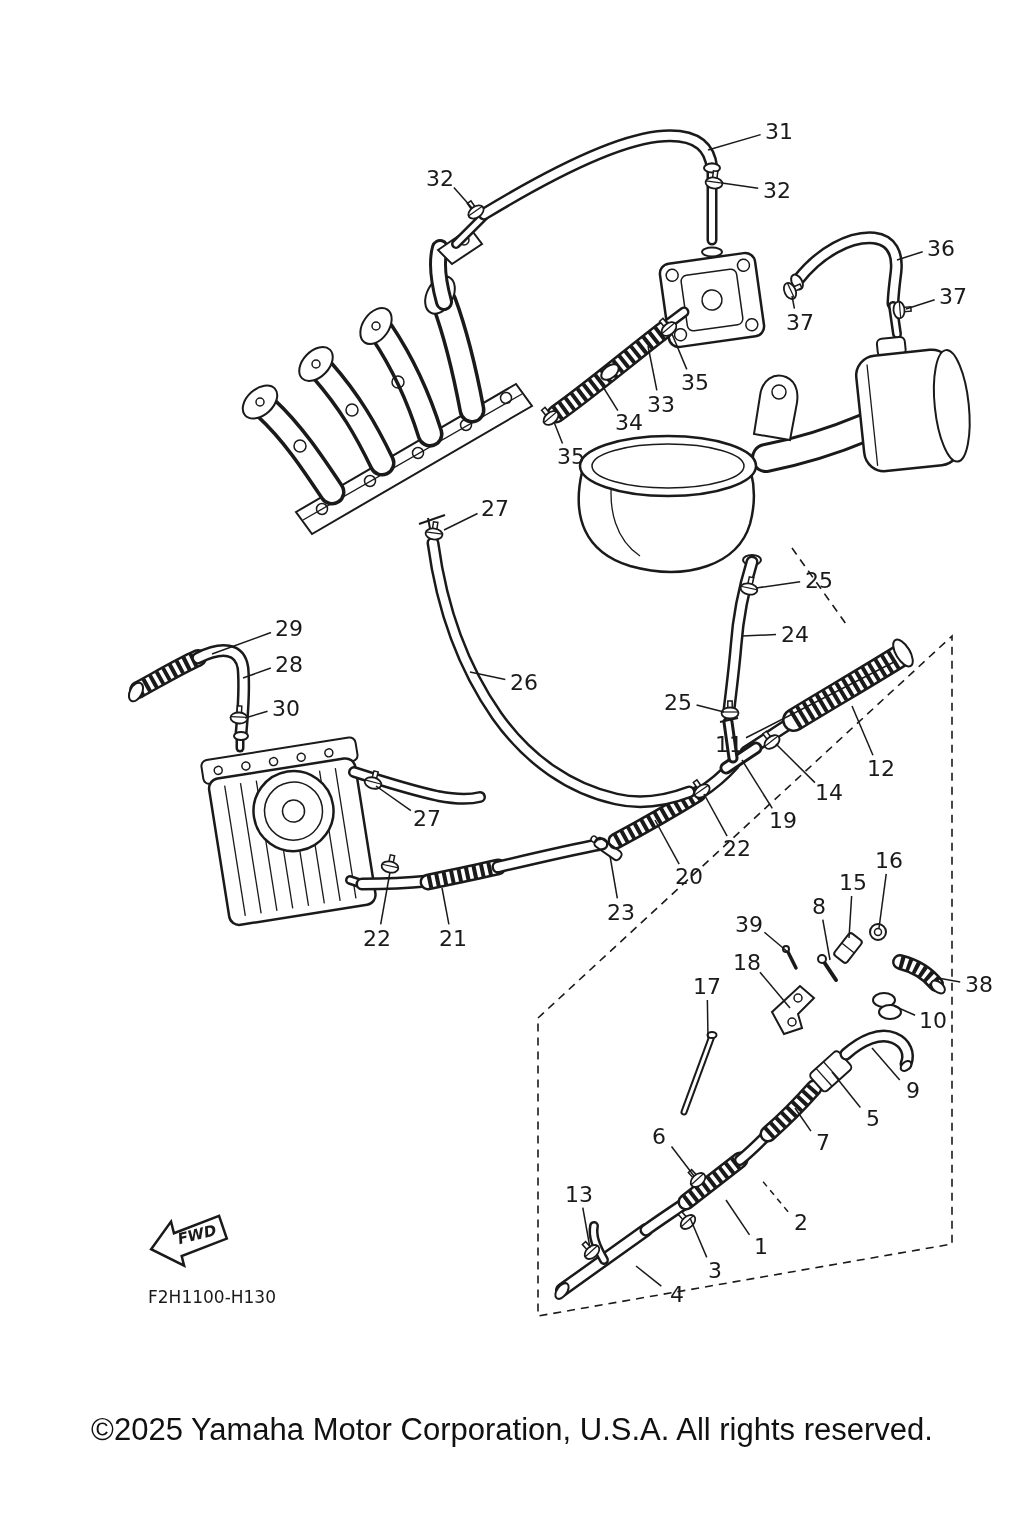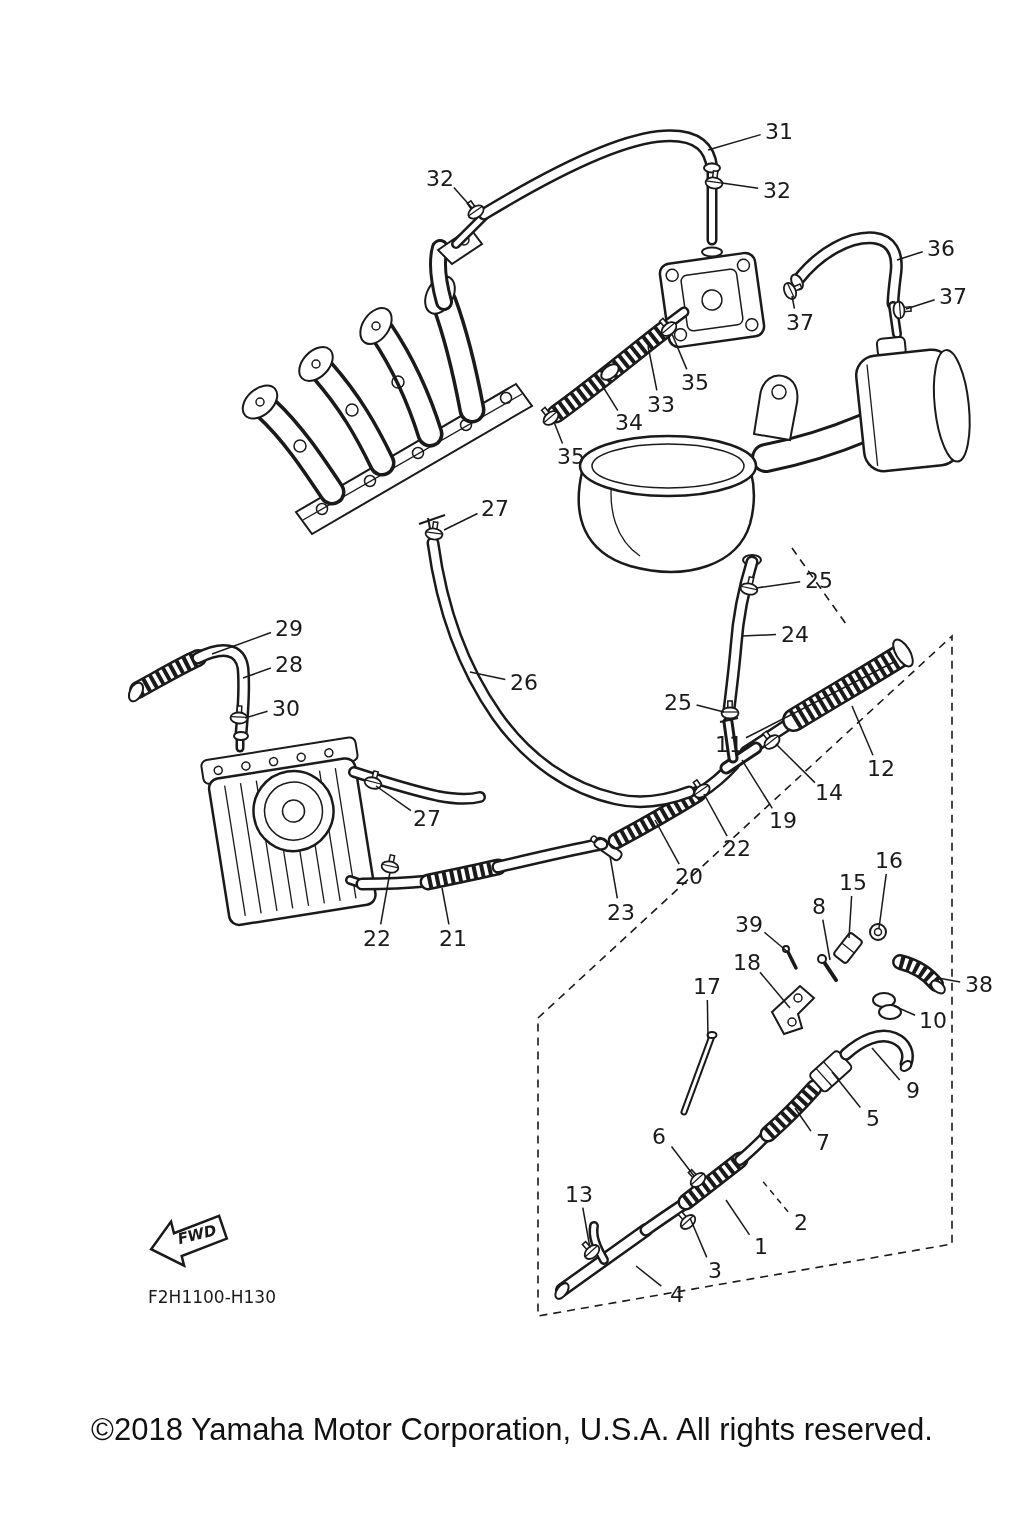--- a/index.html
+++ b/index.html
@@ -420,14 +420,14 @@
       </g>
 
   <g transform="rotate(-14 188 1240)">
     <path d="M150,1240 L176,1218 L176,1230 L224,1224 L226,1248 L178,1254 L178,1264 Z" fill="#ffffff" stroke="#1a1a1a" stroke-width="2.5"></path>
     <text class="fwd" x="198" y="1242">FWD</text>
   </g>
 
   <text class="code" x="148" y="1303">F2H1100-H130</text>
 </svg>
 
-<div class="footer">©2018 Yamaha Motor Corporation, U.S.A. All rights reserved.</div>
+<div class="footer">©2025 Yamaha Motor Corporation, U.S.A. All rights reserved.</div>
 </div>
 
 </body></html>

